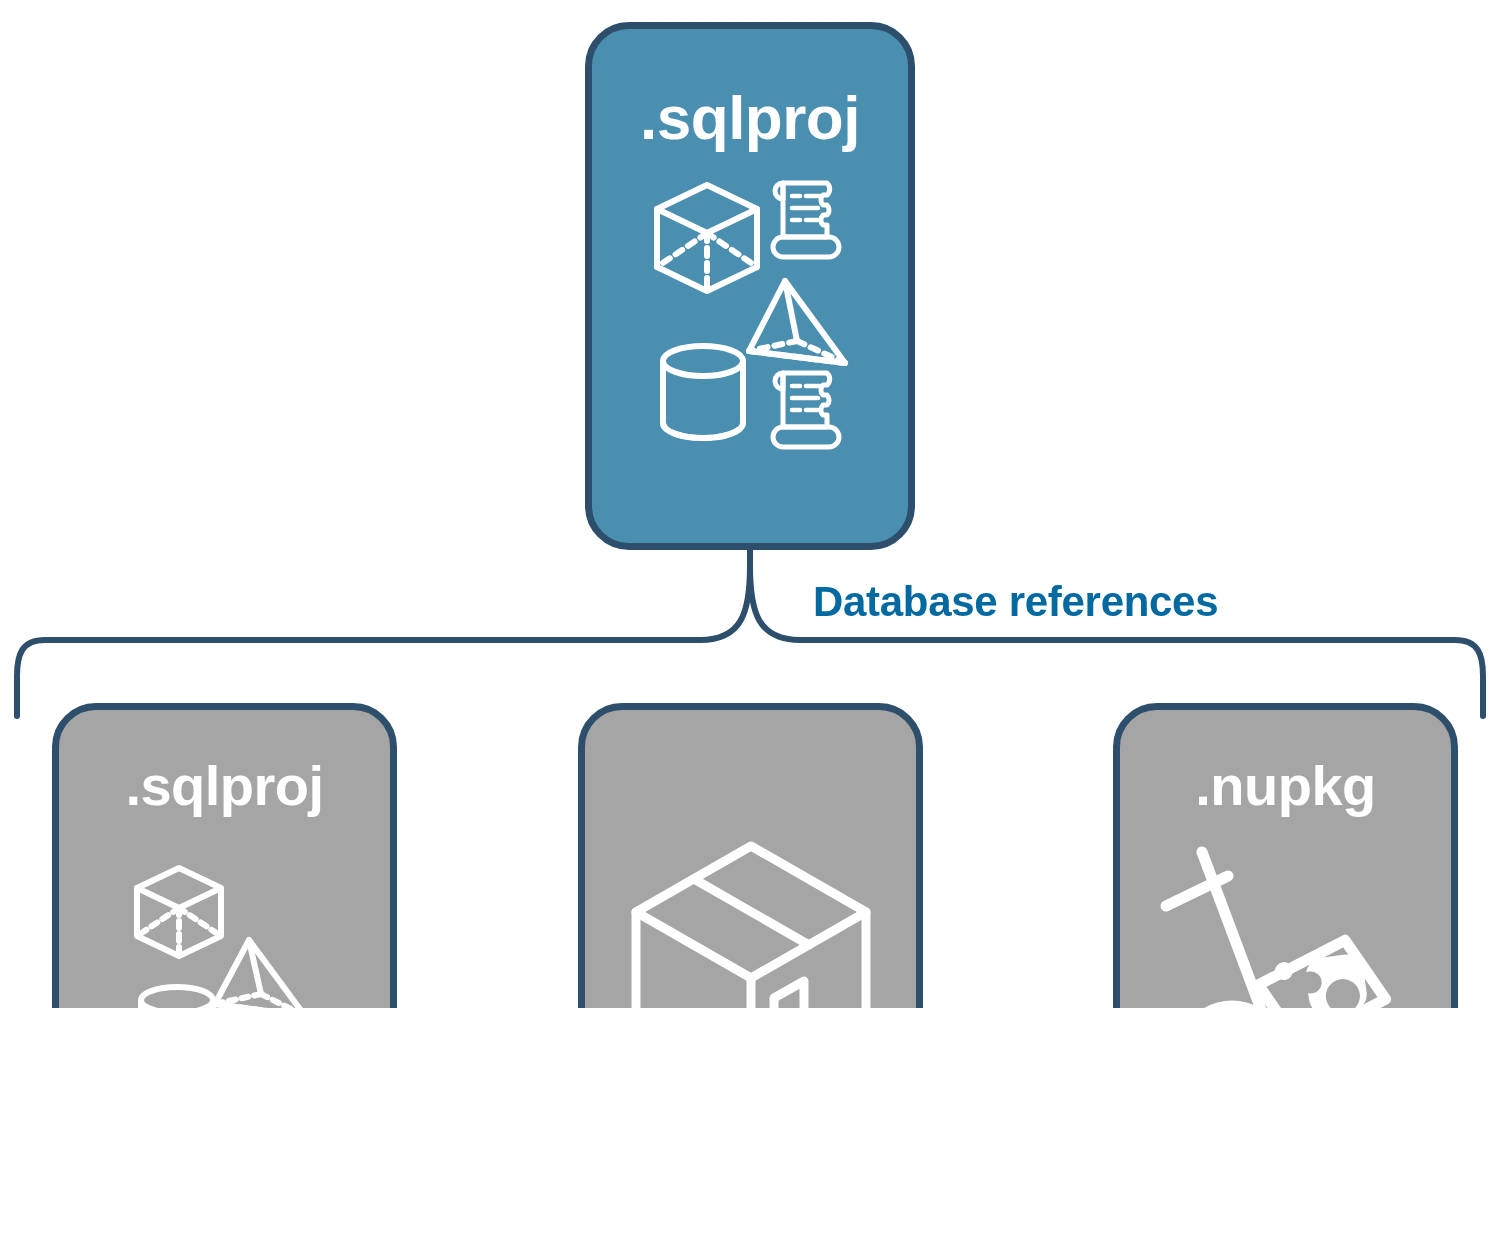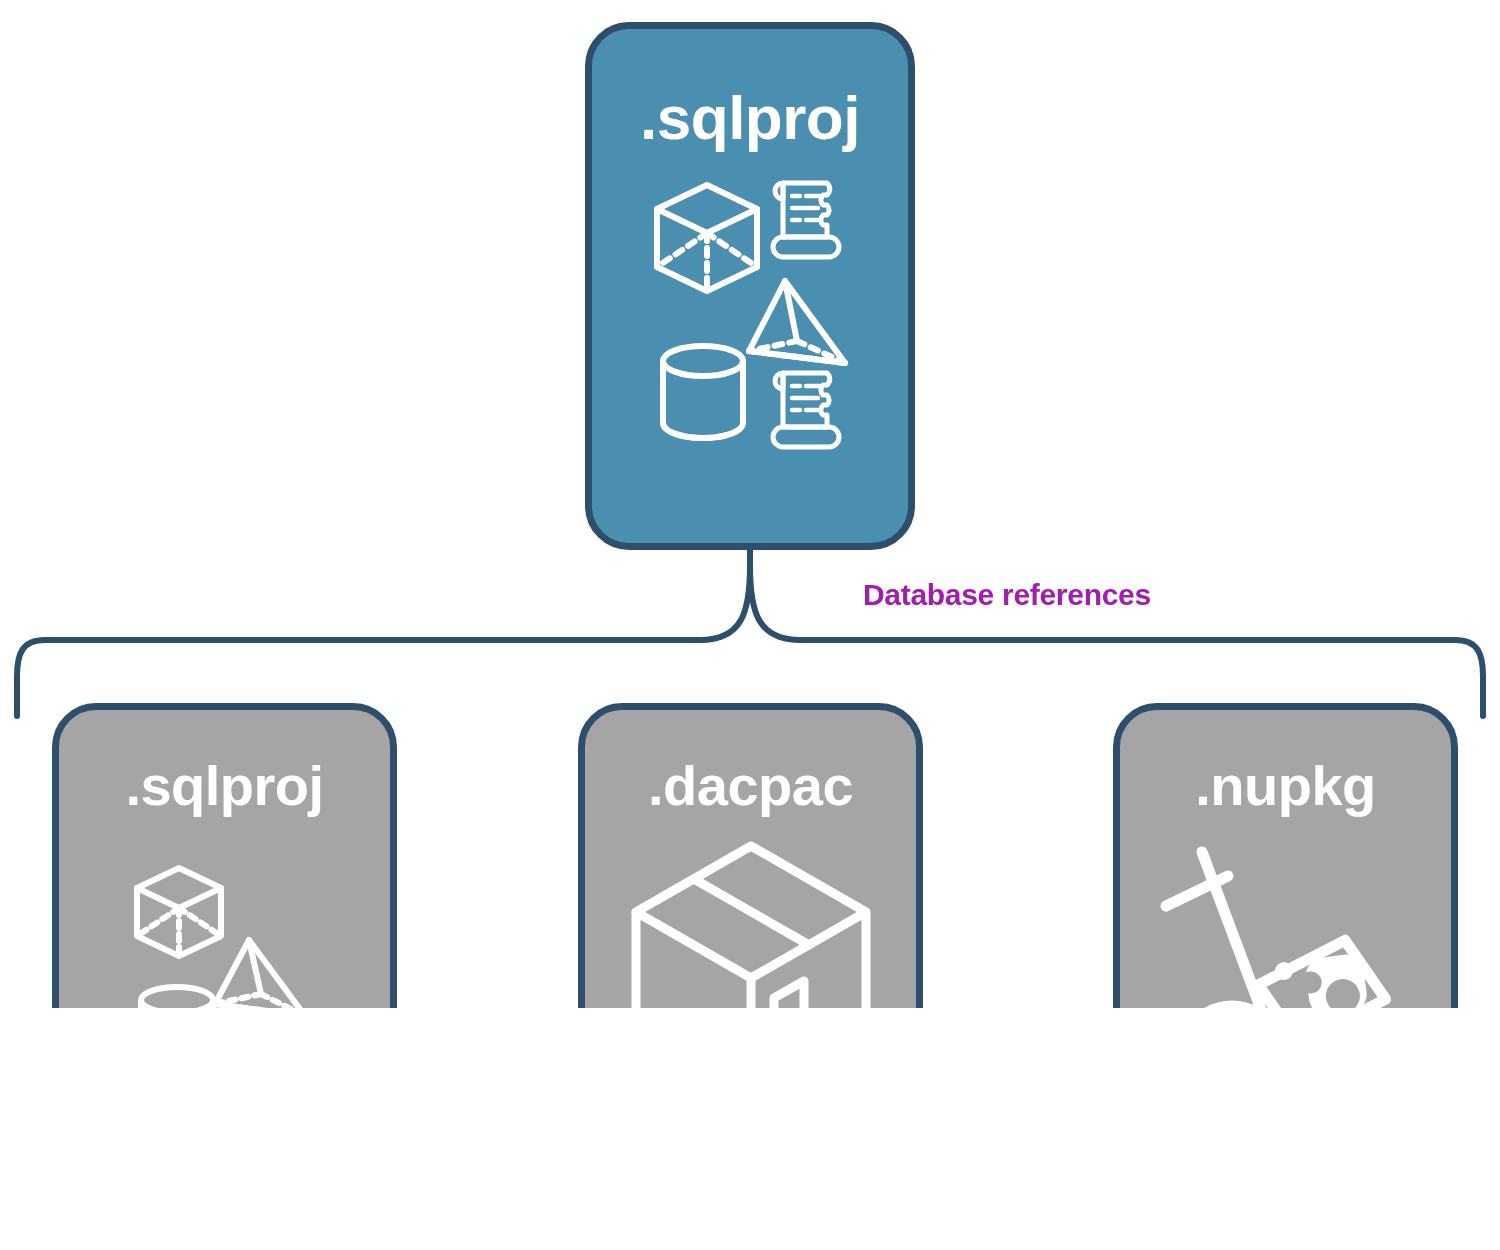--- a/index.html
+++ b/index.html
@@ -78,24 +78,24 @@
   .brace-layer {
     position: absolute;
     left: 0;
     top: 0;
     width: 1500px;
     height: 1250px;
     pointer-events: none;
   }
   .ref-label {
     position: absolute;
-    left: 863px;
+    left: 813px;
     top: 578px;
-    color: #a21caf;
-    font-size: 30px;
+    color: #0369a1;
+    font-size: 42px;
     font-weight: bold;
     letter-spacing: -0.3px;
     white-space: nowrap;
     user-select: none;
   }
 </style>
 </head>
 <body>
 
 <div id="canvas">
@@ -209,21 +209,20 @@
             <ellipse cx="42" cy="16" rx="36" ry="13"></ellipse>
             <path d="M6,16 v56 a36,13 0 0 0 72,0 v-56"></path>
             <path d="M6,72 a36,13 0 0 0 72,0" stroke-dasharray="7 6"></path>
           </g>
         </g>
       </svg>
     </div>
   </div>
 
   <div class="card card-leaf" id="card-dacpac">
-    <div class="card-title">.dacpac</div>
 
     <div class="leaf-icon-wrap" id="icon-box-leaf">
       <svg width="250" height="280" viewBox="0 0 250 280">
         <g fill="none" stroke="#ffffff" stroke-width="9" stroke-linecap="round" stroke-linejoin="round">
 
           <polygon points="10,74 125,8 240,74 240,206 125,272 10,206"></polygon>
 
           <polyline points="10,74 125,140 240,74"></polyline>
           <line x1="125" y1="140" x2="125" y2="272"></line>
 

